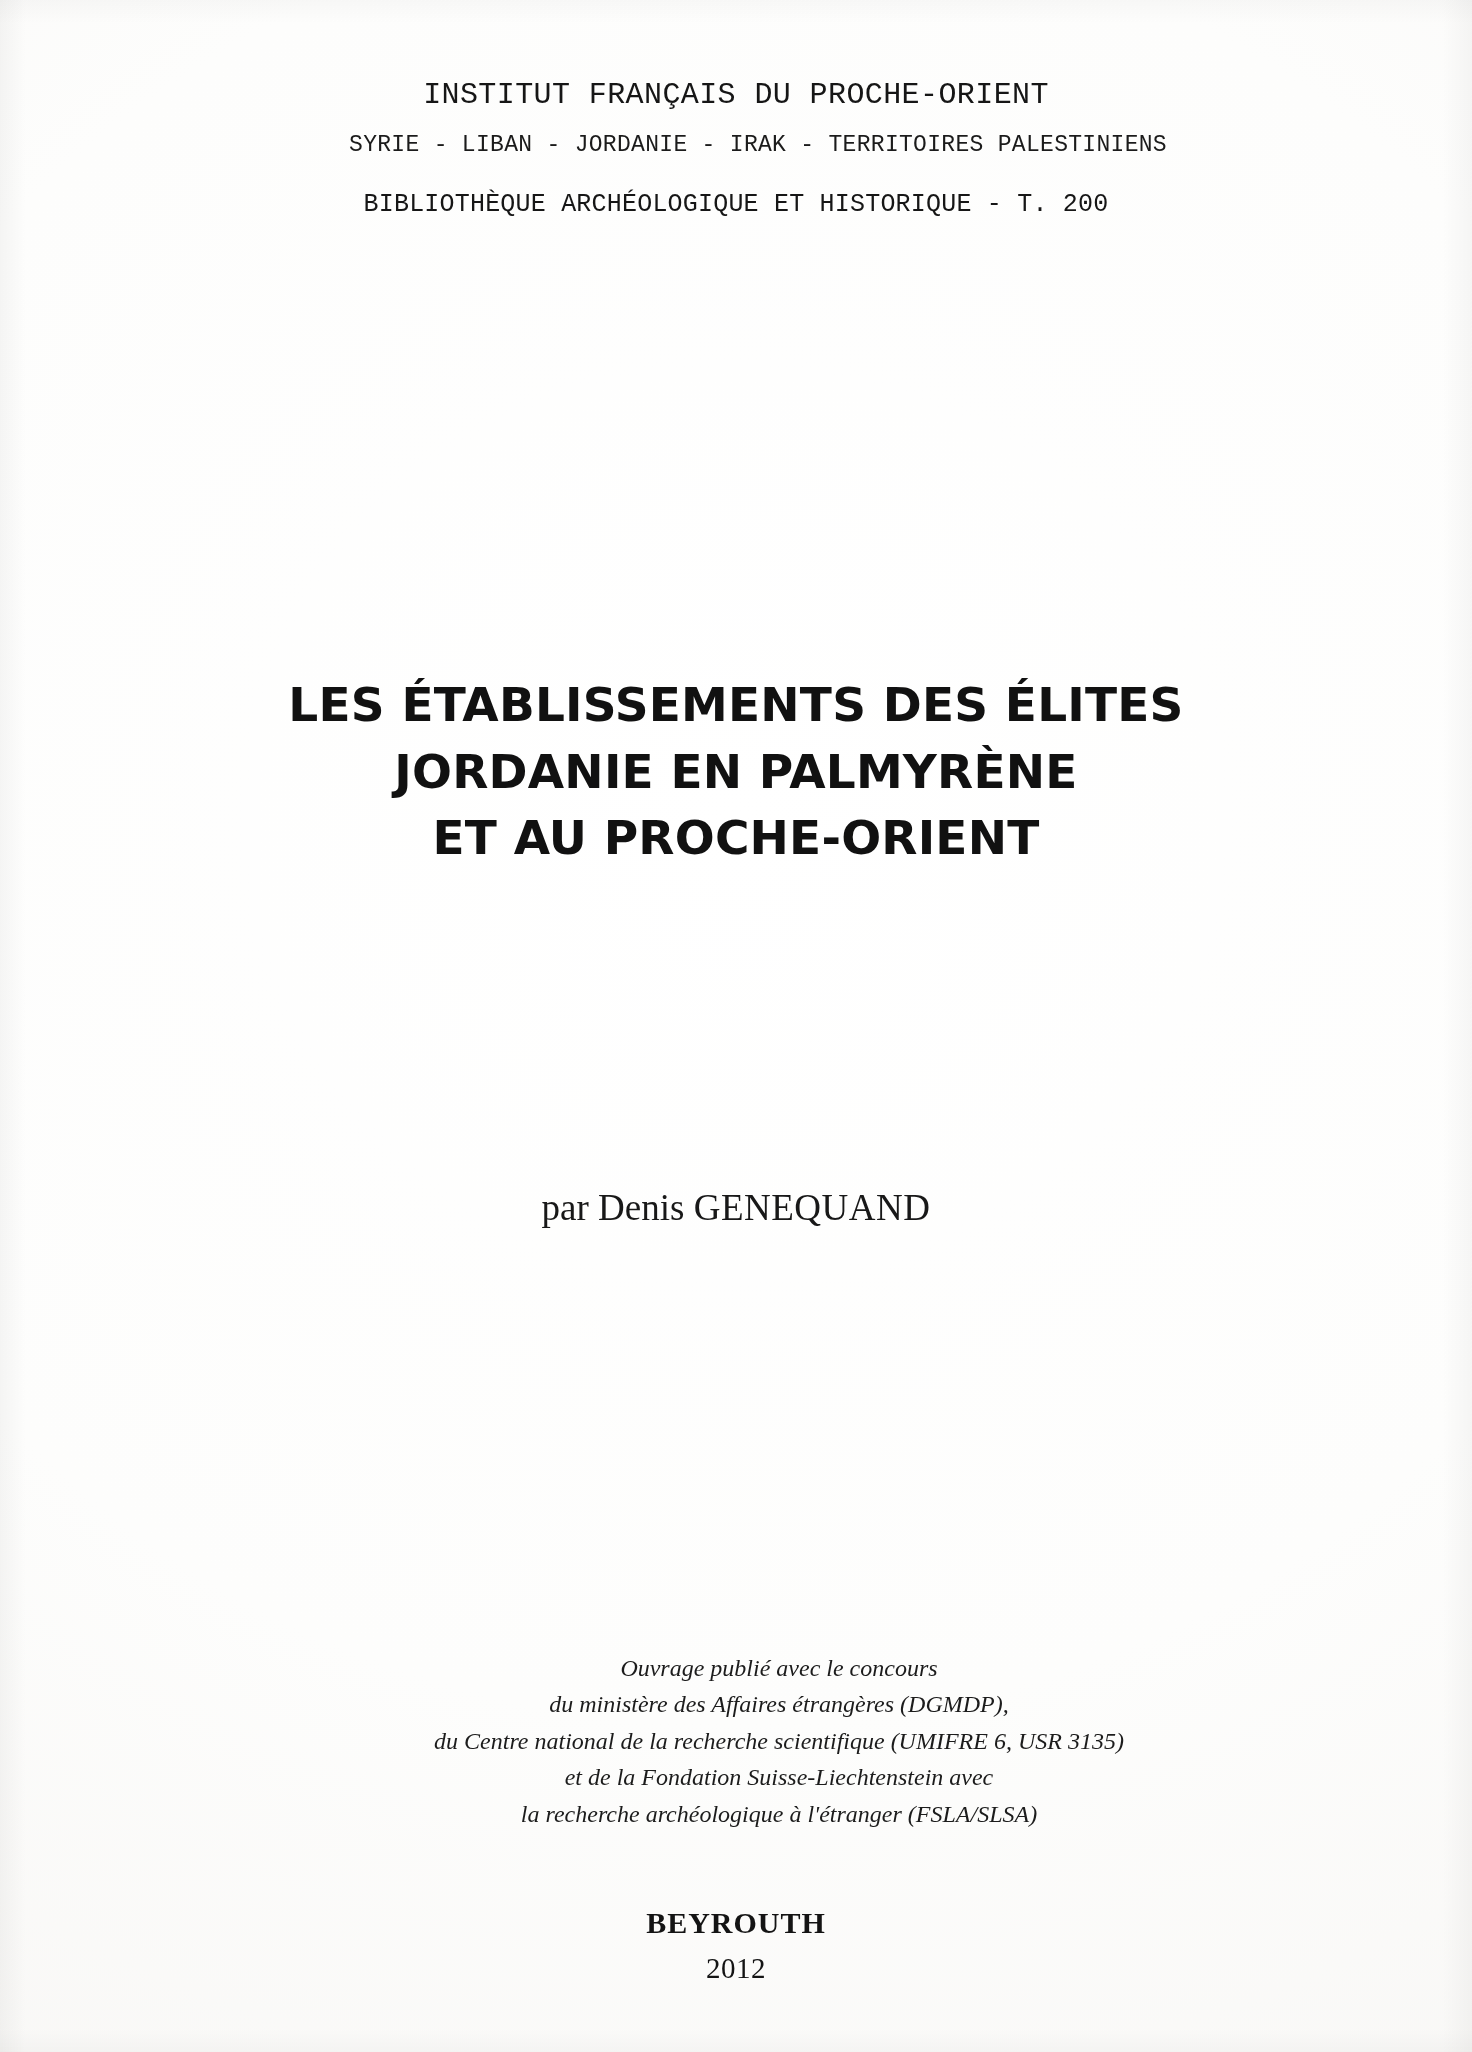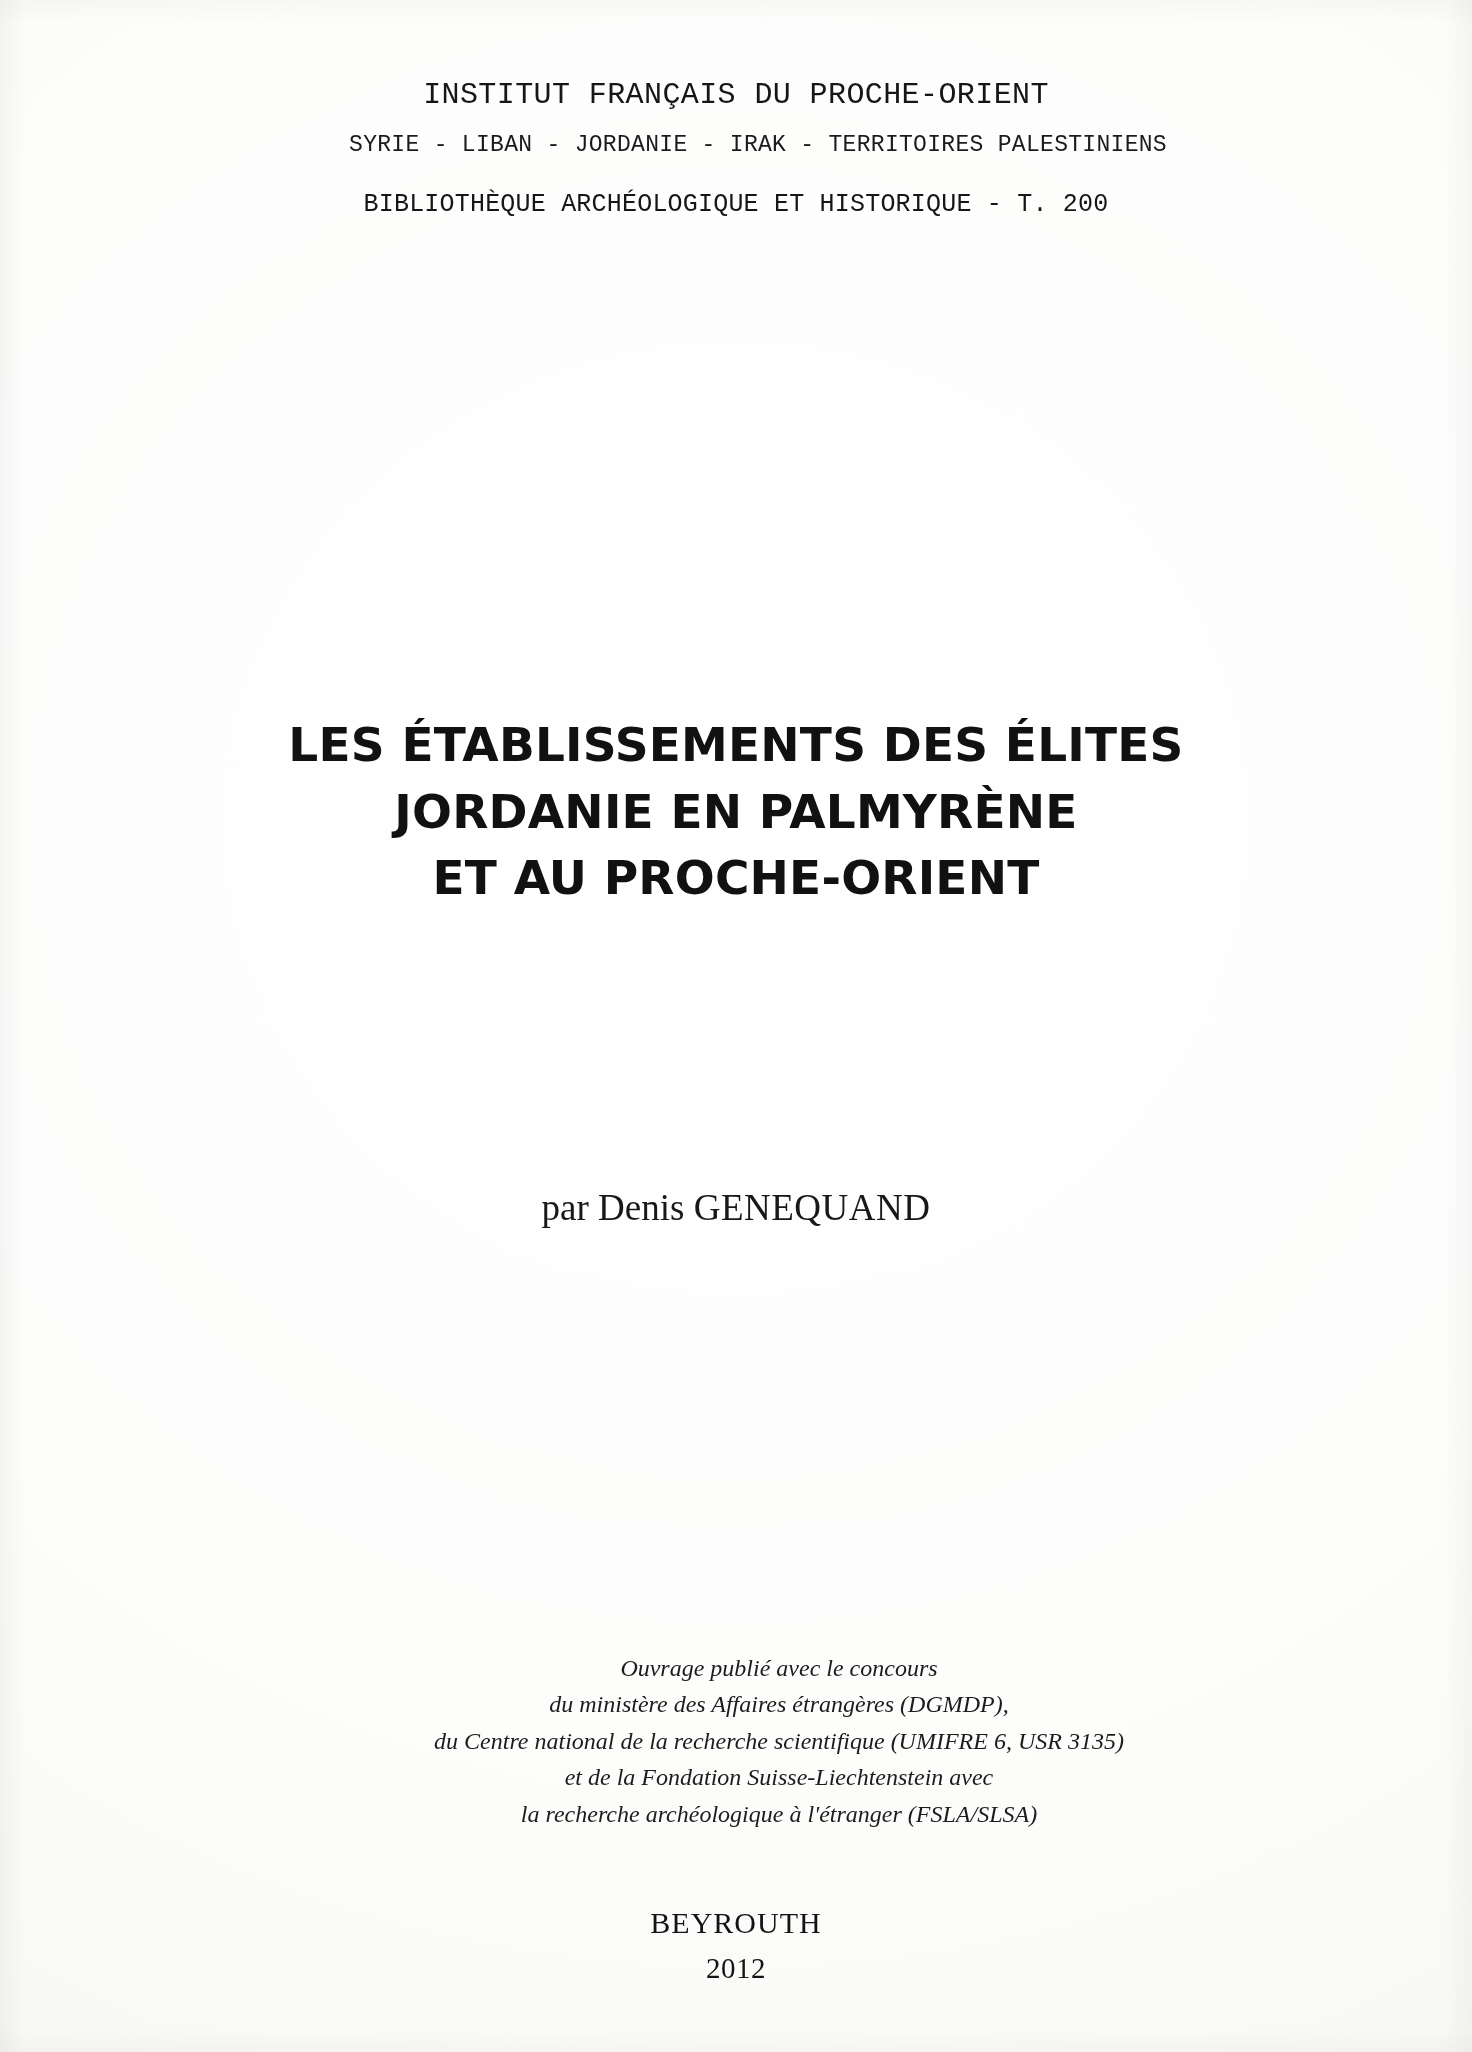--- a/index.html
+++ b/index.html
@@ -75,21 +75,21 @@
   }
 
   
   .sc {
     font-variant: small-caps;
   }
 
   
   .title-block {
     position: absolute;
-    top: 712px;
+    top: 672px;
     left: 0;
     width: 100%;
     text-align: center;
     font-family: "DejaVu Sans", sans-serif;
     font-weight: bold;
     color: #111111;
   }
   .title-line {
     font-size: 47px;
     line-height: 1.42;
@@ -134,20 +134,21 @@
     position: absolute;
     top: 1906px;
     left: 0;
     width: 100%;
     text-align: center;
   }
   .imprint-city {
     font-size: 30px;
     letter-spacing: 1px;
     color: #141414;
+    font-weight: bold;
   }
   .imprint-year {
     margin-top: 12px;
     font-size: 29px;
     letter-spacing: 0.5px;
     color: #141414;
   }
 </style>
 </head>
 <body>

